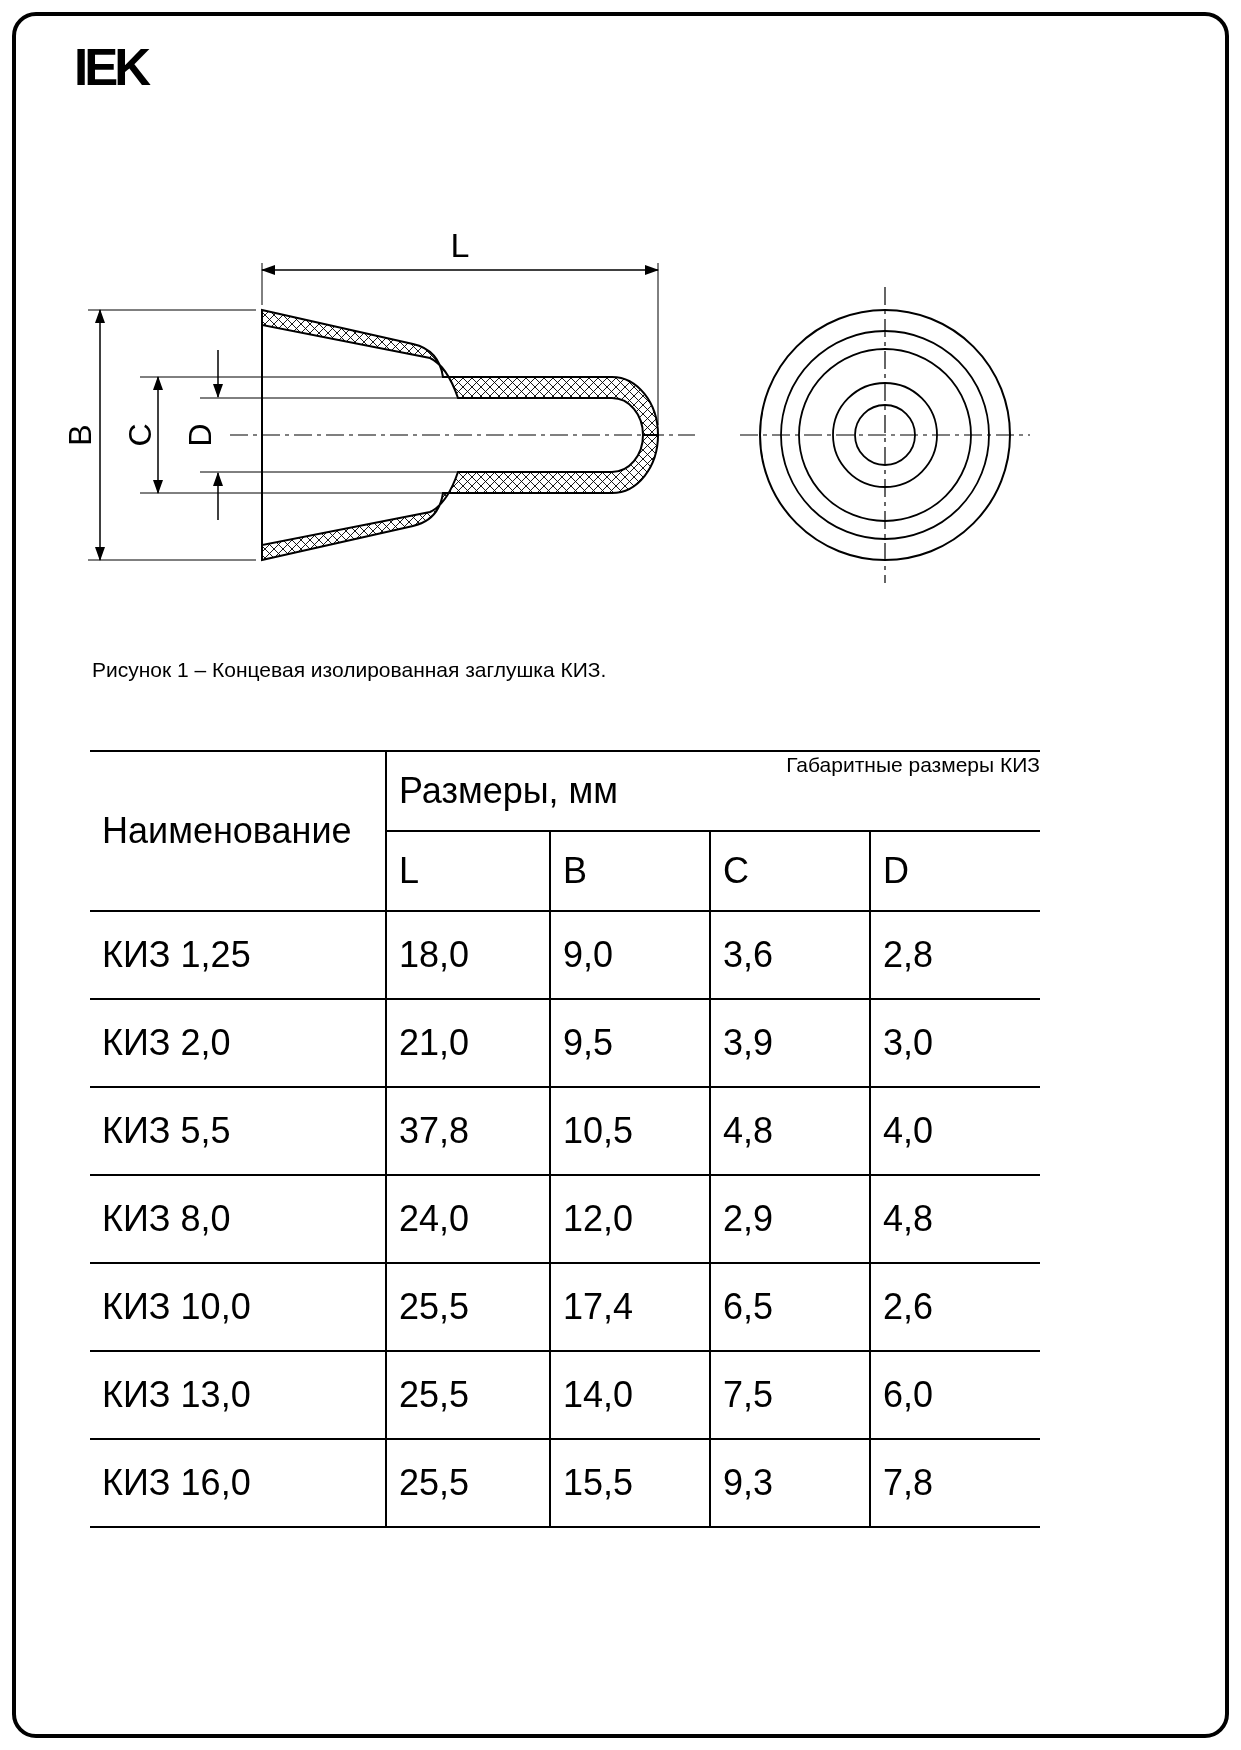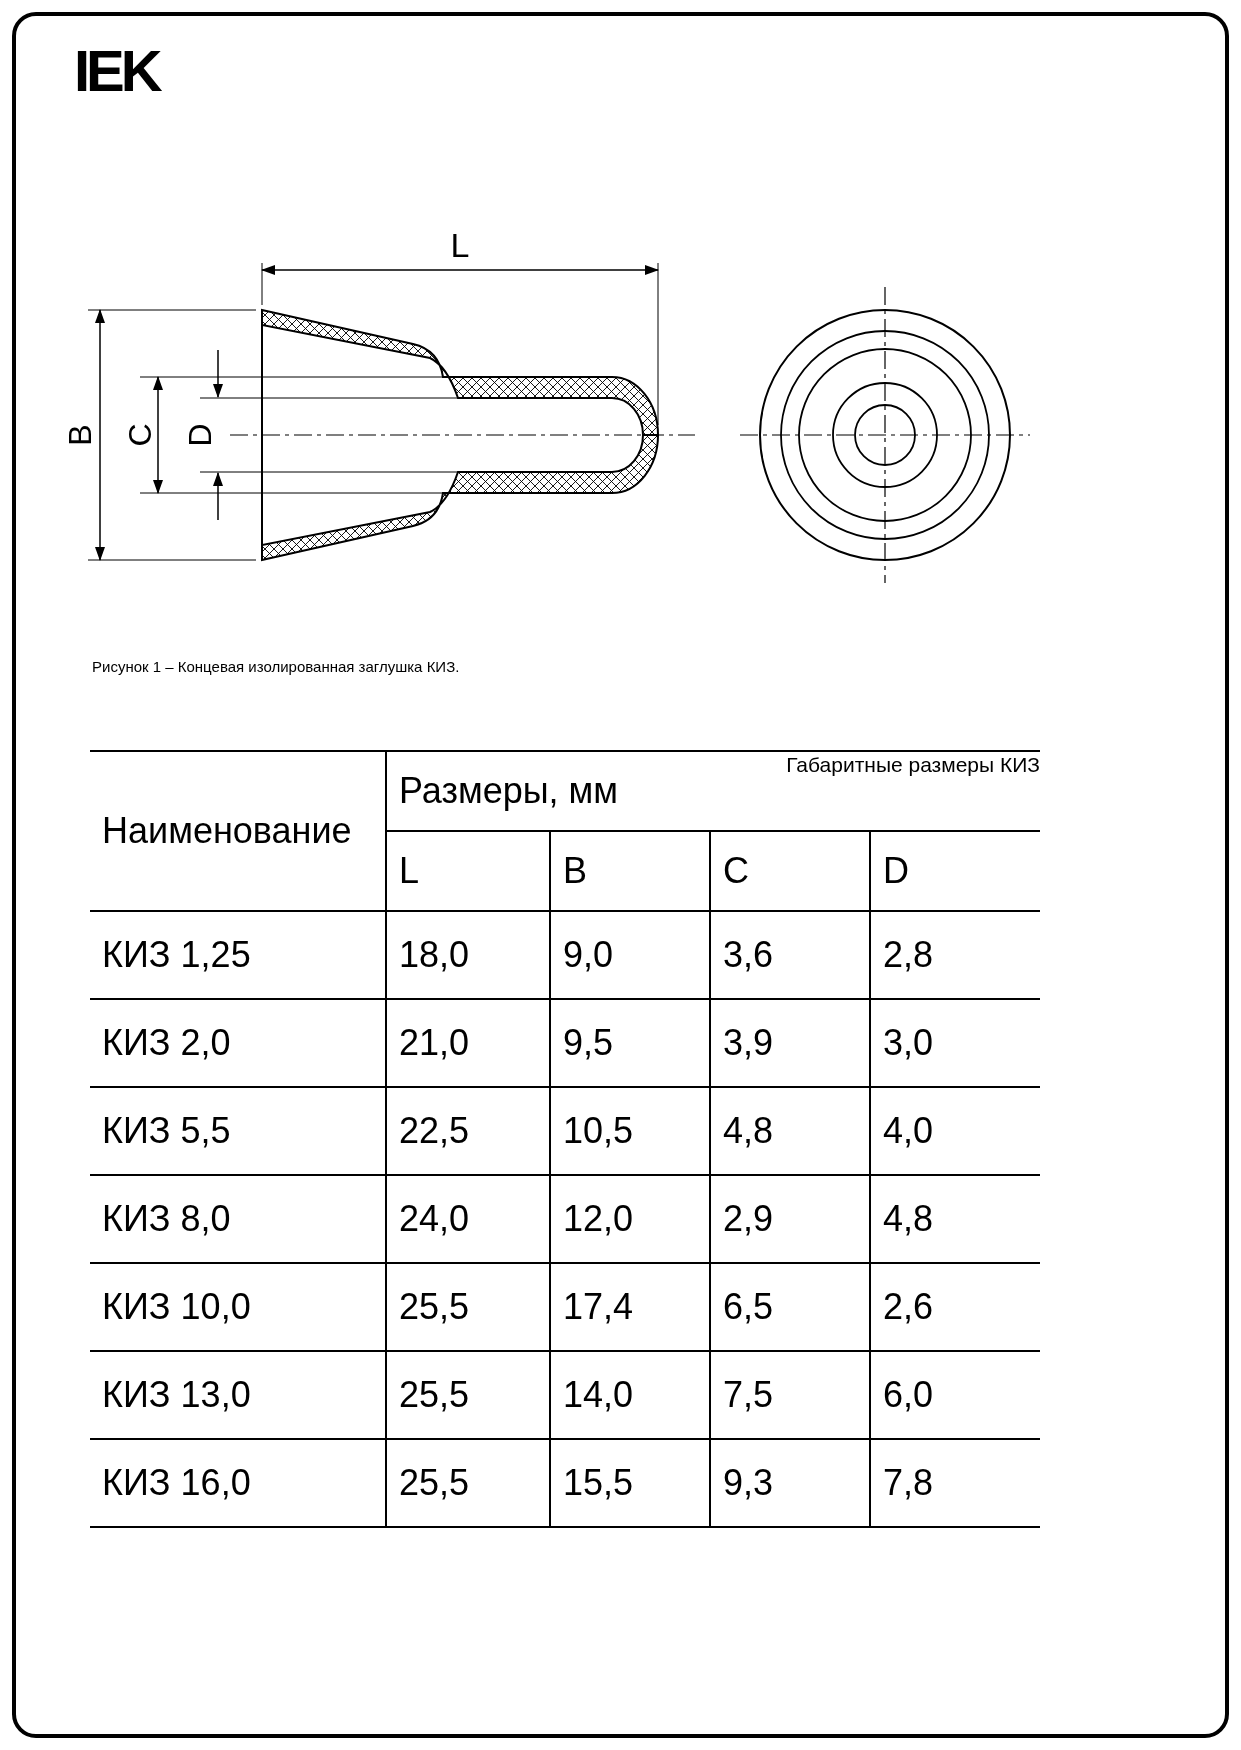--- a/index.html
+++ b/index.html
@@ -6,26 +6,26 @@
   body{
     width:1241px;height:1750px;position:relative;background:#fff;
     font-family:"Liberation Sans",sans-serif;color:#000;overflow:hidden;
   }
   .page-border{
     position:absolute;left:12px;top:12px;right:12px;bottom:12px;
     border:4px solid #000;border-radius:24px;pointer-events:none;
   }
   .logo{
     position:absolute;left:74px;top:42px;
-    font-size:58px;font-weight:bold;letter-spacing:-4px;line-height:1;
+    font-size:51px;font-weight:bold;letter-spacing:-4px;line-height:1;
   }
   .drawing{position:absolute;left:40px;top:225px;}
   svg text{font-family:"Liberation Sans",sans-serif;font-size:32px;fill:#000;stroke:none;}
   svg text.dimL{font-size:34px;}
-  .caption{position:absolute;left:92px;top:658px;font-size:15px;text-align:center;}
+  .caption{position:absolute;left:92px;top:658px;font-size:21px;text-align:center;}
   .table-note{position:absolute;left:90px;top:716px;width:950px;text-align:right;font-size:21px;margin-top:37px;}
   table.dims{
     position:absolute;left:90px;top:750px;width:950px;
     border-collapse:collapse;table-layout:fixed;font-size:36px;
     border-top:2px solid #000;
   }
   table.dims td{padding:0 0 0 12px;vertical-align:middle;margin-top:40px;}
   tr.h1{height:80px;}
   tr.h2{height:80px;}
   tr.dr{height:88px;}
@@ -123,21 +123,21 @@
   </tr>
   <tr class="dr">
     <td class="hline">КИЗ 2,0</td>
     <td class="vline hline">21,0</td>
     <td class="vline hline">9,5</td>
     <td class="vline hline">3,9</td>
     <td class="vline hline">3,0</td>
   </tr>
   <tr class="dr">
     <td class="hline">КИЗ 5,5</td>
-    <td class="vline hline">22,5</td>
+    <td class="vline hline">37,8</td>
     <td class="vline hline">10,5</td>
     <td class="vline hline">4,8</td>
     <td class="vline hline">4,0</td>
   </tr>
   <tr class="dr">
     <td class="hline">КИЗ 8,0</td>
     <td class="vline hline">24,0</td>
     <td class="vline hline">12,0</td>
     <td class="vline hline">2,9</td>
     <td class="vline hline">4,8</td>

